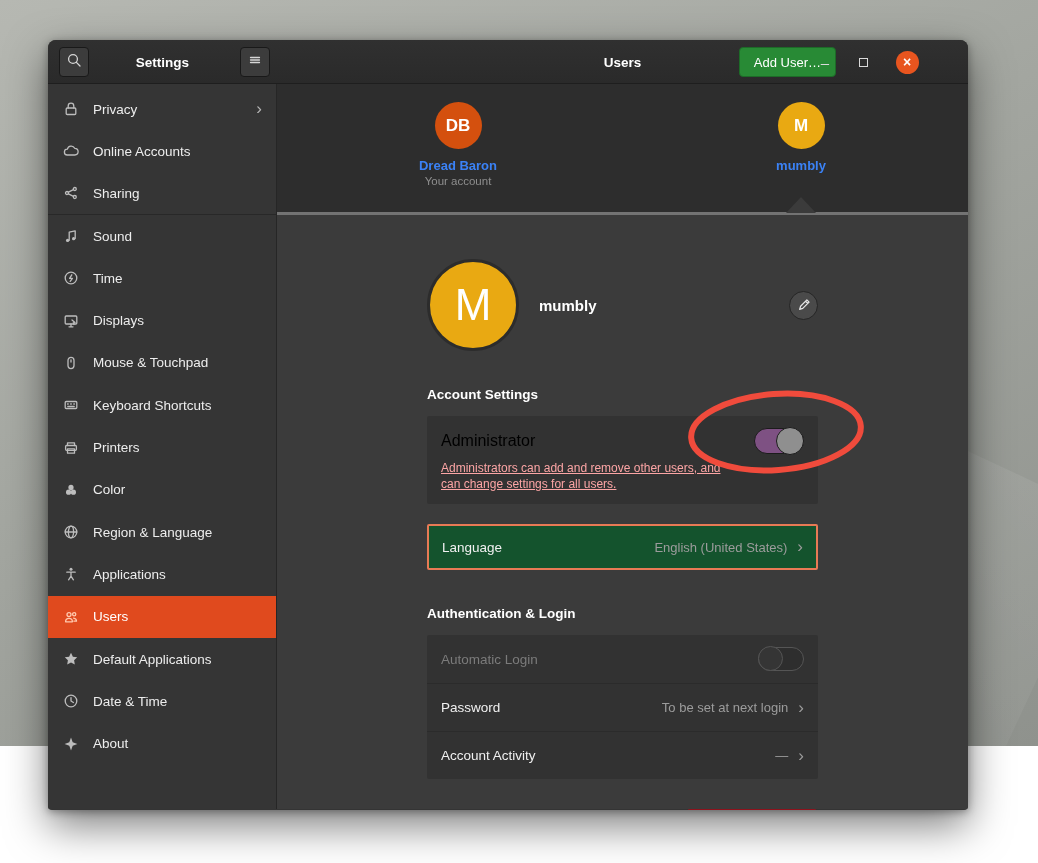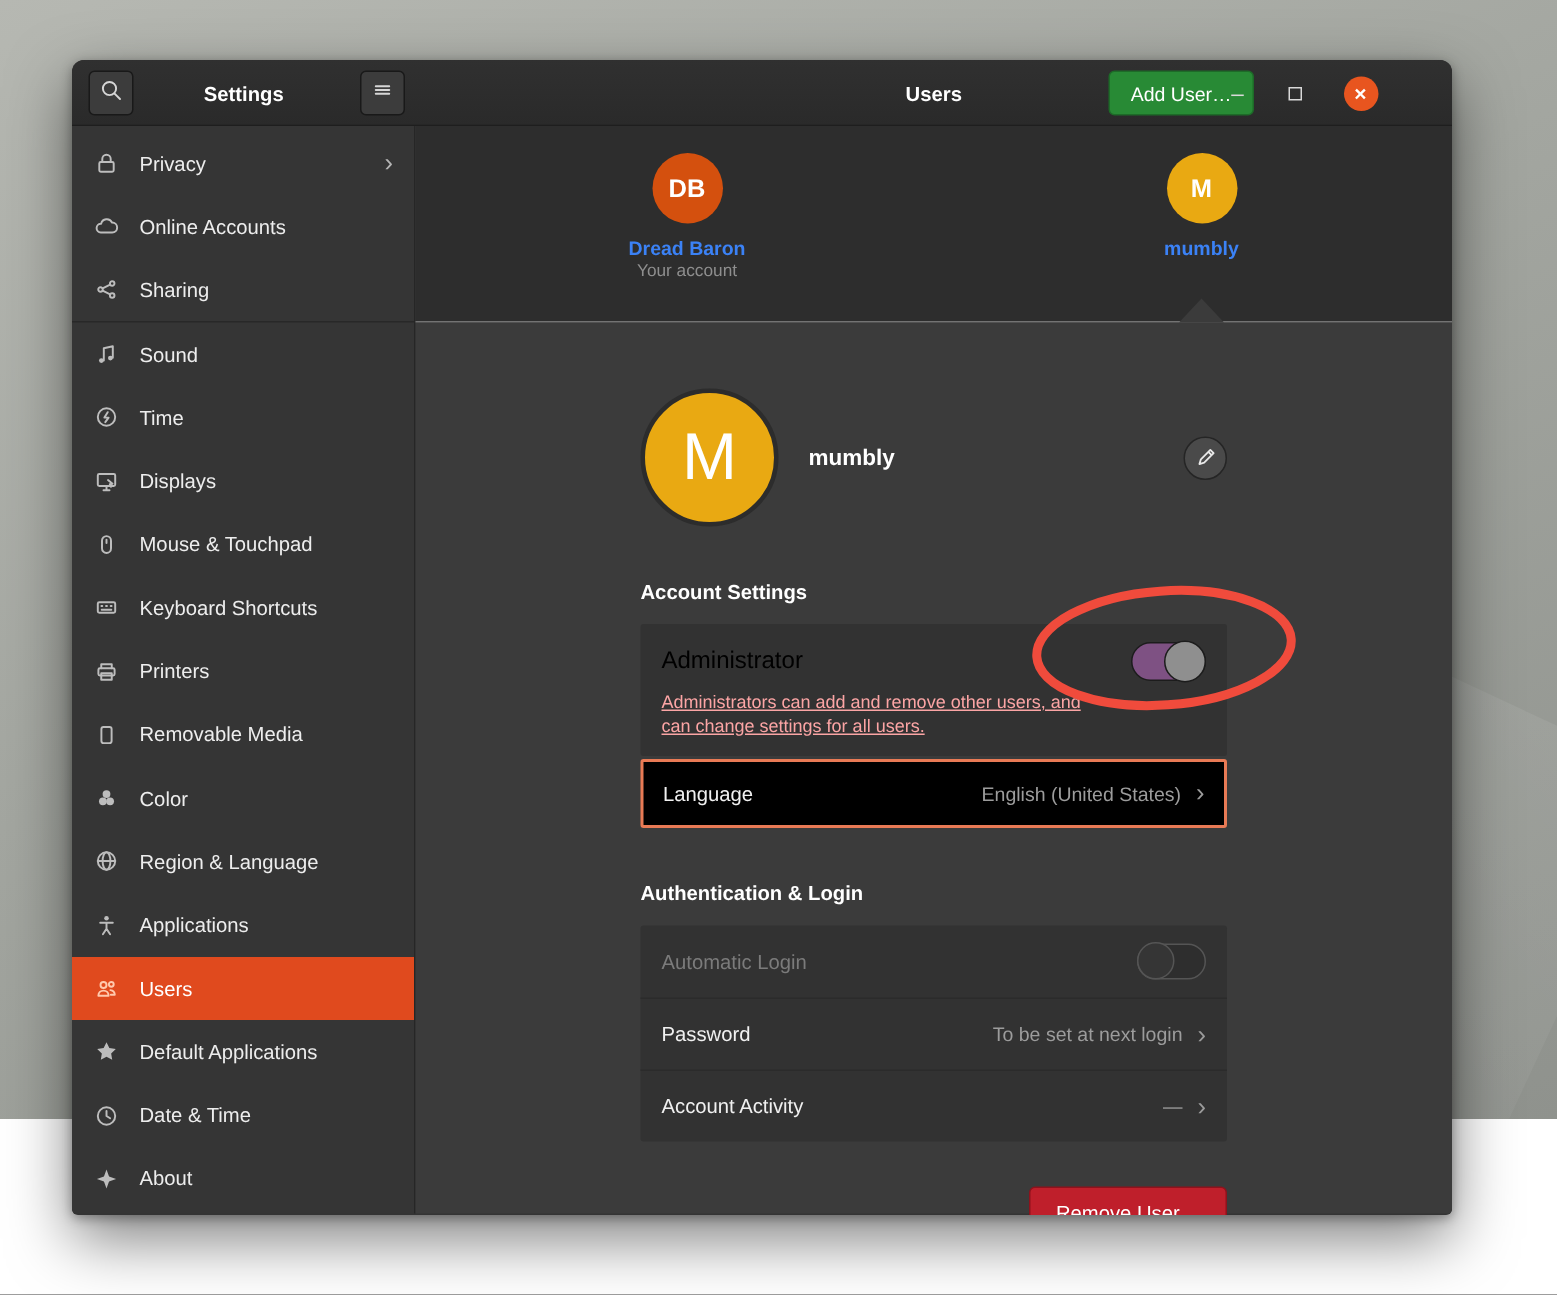--- a/index.html
+++ b/index.html
@@ -59,21 +59,21 @@
   .side-item.sep { border-bottom:1px solid #282828; }
   .side-item .chev { margin-left:auto; color:#b5b5b5; font-size:17px; }
   .icn svg { width:16px; height:16px; stroke:currentColor; fill:none;
     stroke-width:1.3; stroke-linecap:round; stroke-linejoin:round; }
   .icn svg .f { fill:currentColor; stroke:none; }
 
   
   .content { flex:1; position:relative; background:#3b3b3b; }
 
   .strip { position:relative; height:131px; background:#2d2d2d;
-    border-bottom:1px solid #737373; }
+    border-bottom:3px solid #737373; }
   .strip-user { position:absolute; top:18px; width:140px; display:flex;
     flex-direction:column; align-items:center; cursor:pointer; }
   .su-0 { left:111px; }
   .su-1 { left:454px; }
   .avatar-sm { width:47px; height:47px; border-radius:50%; display:flex;
     align-items:center; justify-content:center; color:#fff; font-weight:bold;
     font-size:17px; }
   .strip-name { margin-top:9px; color:#3b82f6; font-weight:bold; font-size:13px; }
   .strip-sub { margin-top:2px; color:#8e8e8e; font-size:11.5px; }
   .pointer { position:absolute; left:509px; bottom:-1px; width:0; height:0;
@@ -103,21 +103,21 @@
   .row .val { margin-left:auto; color:#9c9c9c; font-size:13px; }
   .row .chevron { margin-left:10px; color:#9c9c9c; font-size:17px; line-height:1; }
   .chevron::after { content:"›"; }
   .row.disabled { color:#7b7b7b; cursor:default; }
 
   .admin-block { padding:12px 14px 12px; cursor:pointer; }
   .admin-top { display:flex; align-items:center; }
   .admin-desc { margin-top:7px; color:#fca5a5; font-size:12px; line-height:1.3;
     width:310px;text-decoration:underline; }
 
-  .lang-row { margin-top:2px; background:#000000; border:2px solid #e87a55;
+  .lang-row { margin-top:20px; background:#14532d; border:2px solid #e87a55;
     border-radius:2px; height:46px; display:flex; align-items:center;
     padding:0 13px; font-size:13.5px; color:#f0f0f0; cursor:pointer; }
   .lang-row .val { margin-left:auto; color:#9c9c9c; font-size:13px; }
   .lang-row .chevron { margin-left:10px; color:#9c9c9c; font-size:17px; }
 
   .toggle { margin-left:auto; width:50px; height:26px; border-radius:13px;
     position:relative; cursor:pointer; }
   .toggle[data-state="on"] { background:#7e5183; border:1px solid #1c1c1c; }
   .toggle[data-state="on"] .knob { position:absolute; right:-1px; top:-2px;
     width:28px; height:28px; border-radius:50%; background:#8f8f8f;
@@ -257,29 +257,20 @@
                 <path d="M4.5 5.5V2.8h7v2.7"></path>
                 <rect x="2.6" y="5.5" width="10.8" height="4.8" rx="1"></rect>
                 <rect x="4.5" y="8.8" width="7" height="4.4"></rect>
               </svg>
             </span>
           <span>Printers</span>
         </div>
         <div class="side-item">
           <span class="icn">
               <svg viewBox="0 0 16 16">
-                <rect x="4.6" y="2.6" width="6.8" height="10.8" rx="1.4"></rect>
-                <path d="M7 2.6h2"></path>
-              </svg>
-            </span>
-          <span>Removable Media</span>
-        </div>
-        <div class="side-item">
-          <span class="icn">
-              <svg viewBox="0 0 16 16">
                 <circle class="f" cx="8" cy="5.4" r="2.6"></circle>
                 <circle class="f" cx="5.6" cy="10.2" r="2.6"></circle>
                 <circle class="f" cx="10.4" cy="10.2" r="2.6"></circle>
               </svg>
             </span>
           <span>Color</span>
         </div>
         <div class="side-item">
           <span class="icn">
               <svg viewBox="0 0 16 16">

